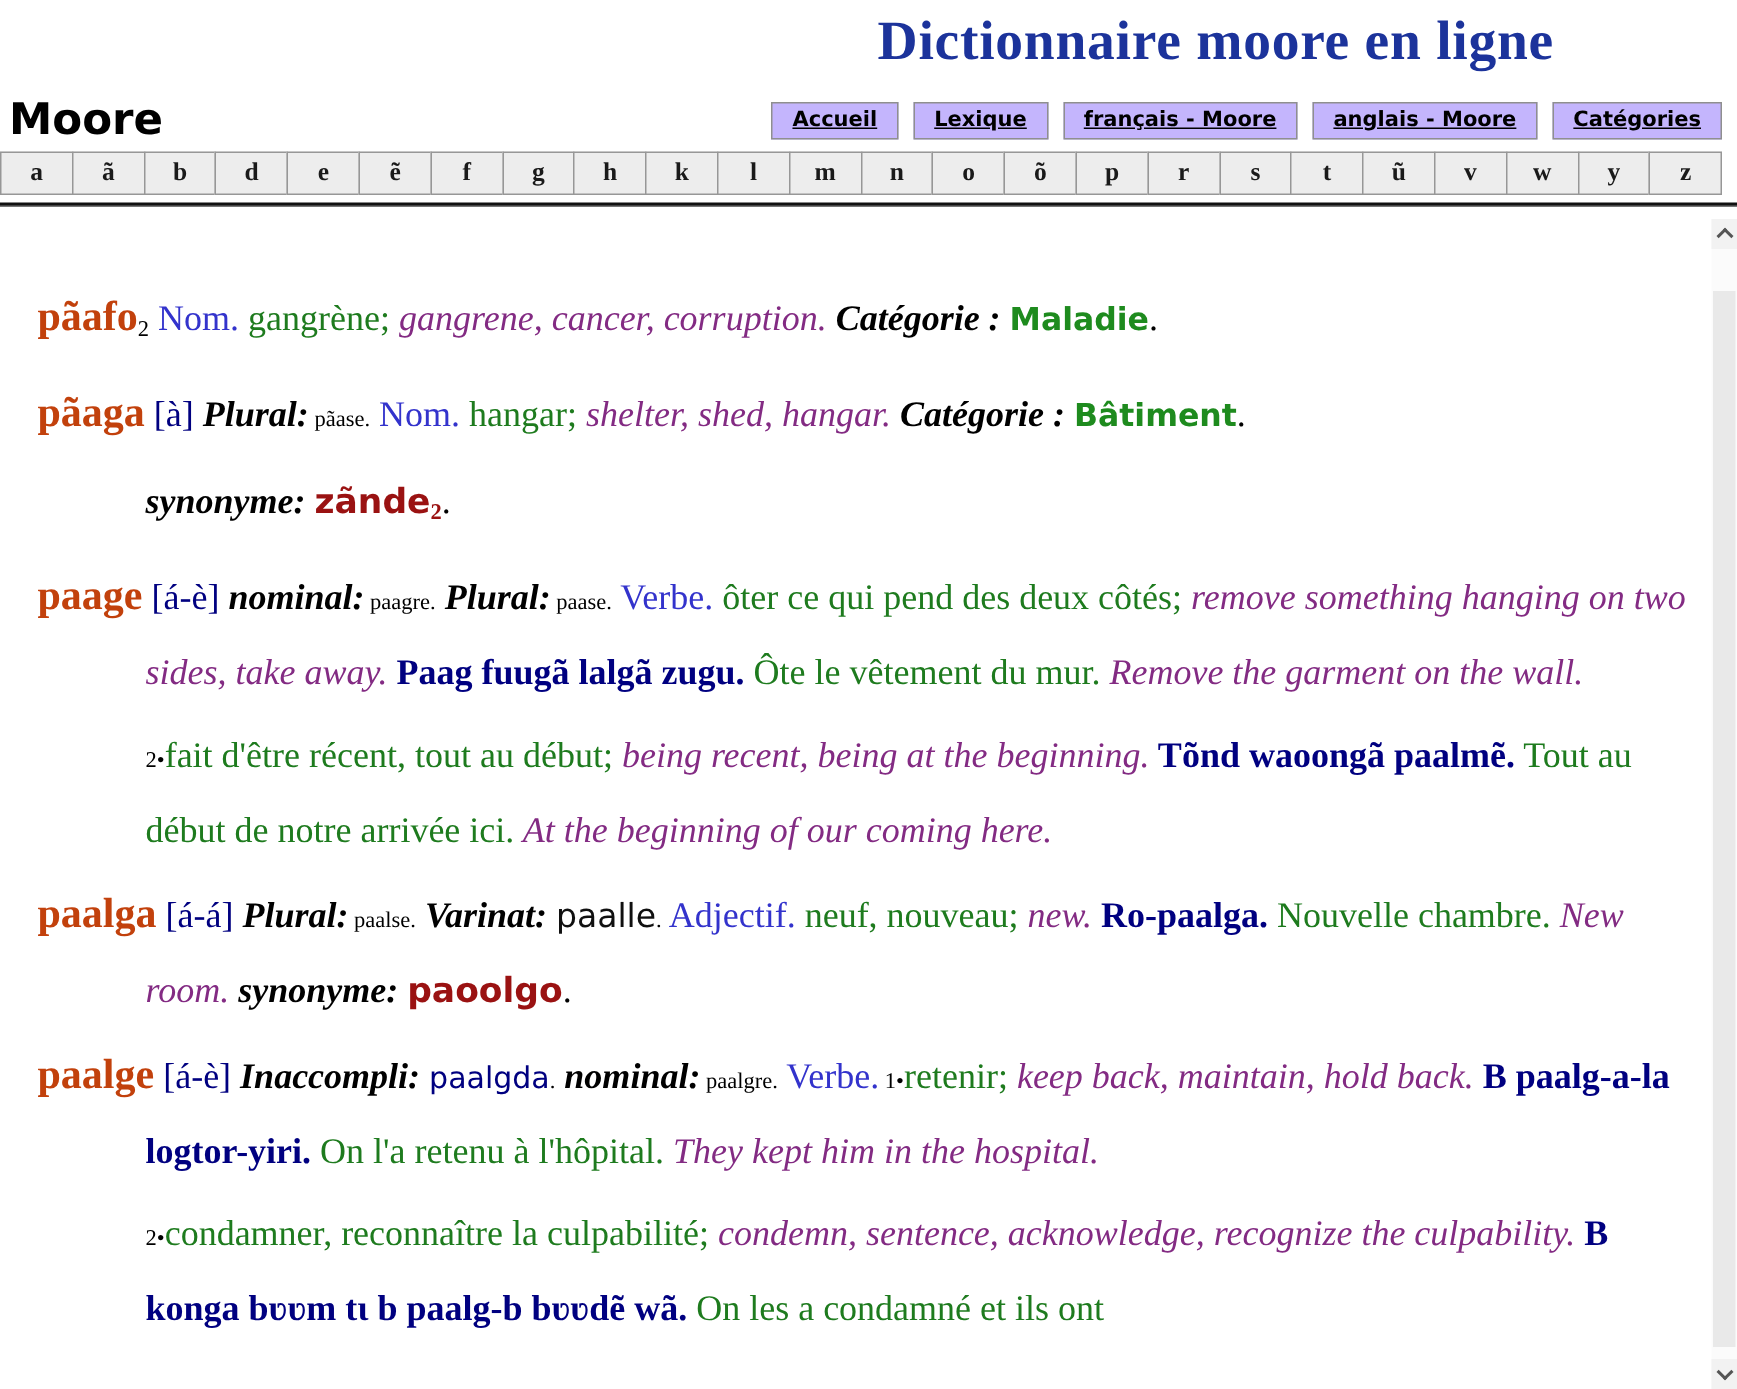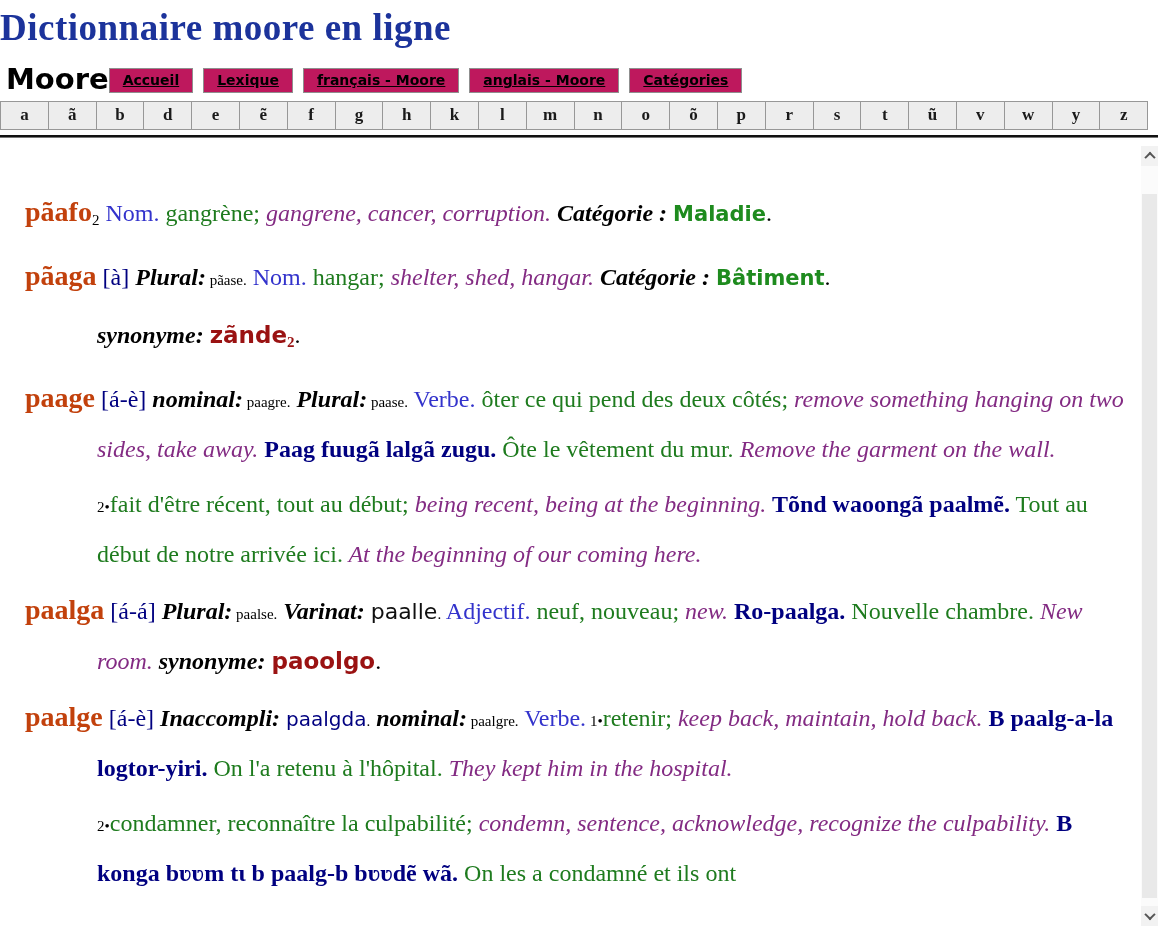--- a/index.html
+++ b/index.html
@@ -1,31 +1,31 @@
 <!DOCTYPE html>
 <html><head>
 <meta charset="utf-8">
 <style>
   html,body{margin:0;padding:0;}
   body{
     width:1158px;height:926px;overflow:hidden;background:#fff;
     font-family:"Liberation Serif",serif;position:relative;
   }
   .title{
-    width:1000px;text-align:left;margin:6px 0 0 0;
-    font:bold 37px "Liberation Serif",serif;color:#1c339b;letter-spacing:0.5px;
+    width:1000px;text-align:right;margin:6px 0 0 0;
+    font:bold 37px "Liberation Serif",serif;color:#1c339b;letter-spacing:0.5px;padding-left:36px;
   }
   .header-row{
-    display:flex;align-items:flex-end;
+    display:flex;align-items:flex-end;justify-content:space-between;
     margin:16px 10px 0 6px;
   }
   .lang-label{font:bold 29px "DejaVu Sans",sans-serif;color:#000;margin:0;line-height:1;}
   .tabs{display:flex;gap:10px;margin-bottom:1px;}
   .tab{
-    background:#be185d;border:1px solid #8f8f8f;padding:3px 13px 4px 13px;
+    background:#c4b5fd;border:1px solid #8f8f8f;padding:3px 13px 4px 13px;
     font:bold 14px "DejaVu Sans",sans-serif;color:#000;text-decoration:underline;
     cursor:pointer;white-space:nowrap;
   }
   .alpha-row{display:flex;margin:7px 10px 0 0;}
   .alpha-cell{
     flex:1;text-align:center;border:1px solid #979797;margin-left:-1px;
     background:#ededed;font:bold 17px "Liberation Serif",serif;color:#1a1a1a;
     padding:3px 0 4px 0;cursor:pointer;
   }
   .alpha-cell:first-child{margin-left:0;}

